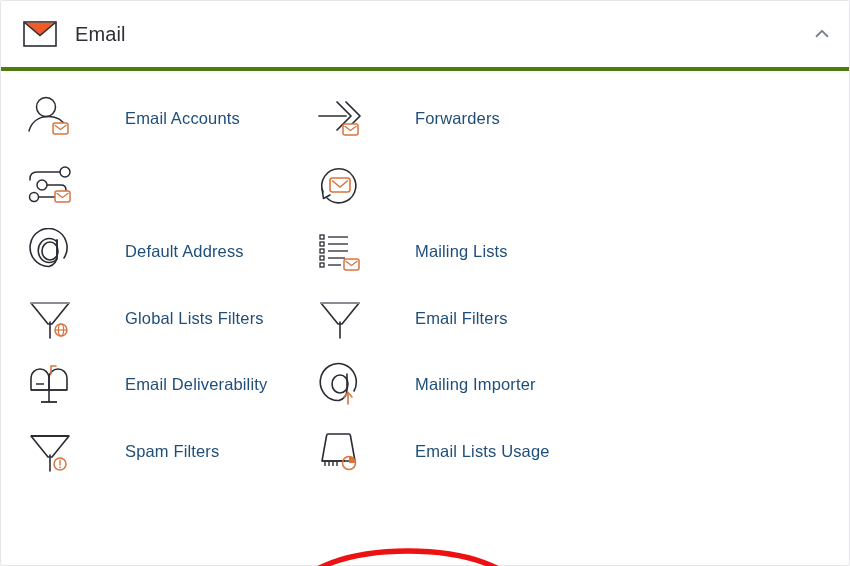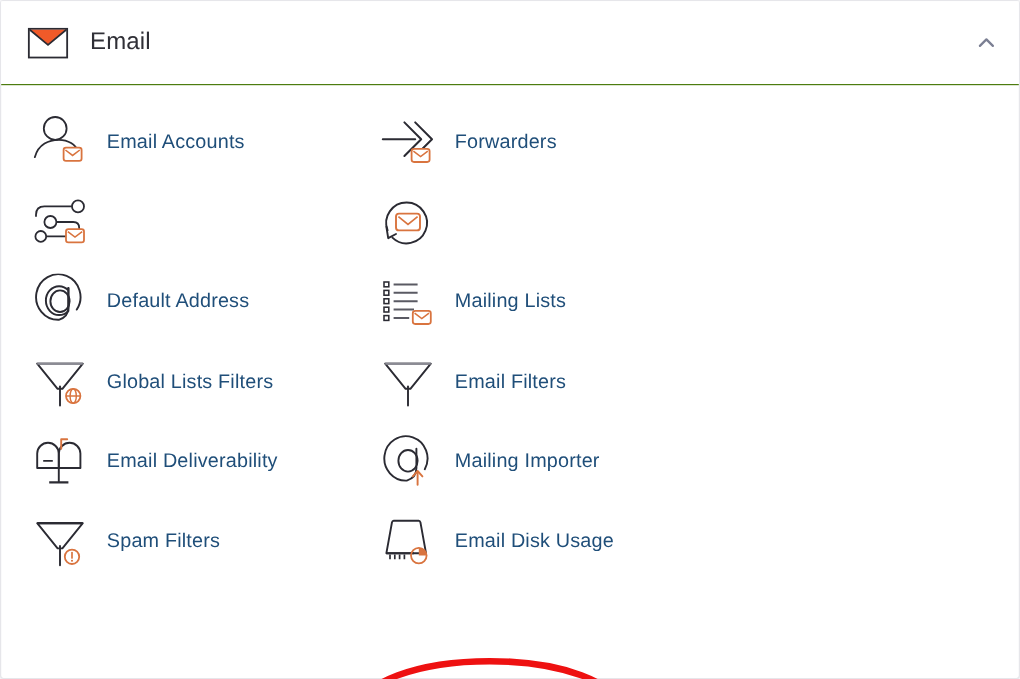--- a/index.html
+++ b/index.html
@@ -20,21 +20,21 @@
     flex-direction: column;
   }
 
   
   .card-header {
     height: 70px;
     flex: 0 0 70px;
     display: flex;
     align-items: center;
     padding: 0 12px 0 22px;
-    border-bottom: 1px solid #4d7c0f;
+    border-bottom: 4px solid #4d7c0f;
     background: #fff;
   }
   .header-icon { width: 34px; height: 26px; flex: 0 0 34px; }
   .header-title {
     margin-left: 18px;
     font-size: 20px;
     color: #2f2f36;
     letter-spacing: .1px;
   }
   .header-spacer { flex: 1 1 auto; }
@@ -55,20 +55,21 @@
     grid-template-columns: 290px 1fr;
     grid-auto-rows: 66.6px;
     padding-left: 14px;
   }
   .item {
     display: flex;
     align-items: center;
     text-decoration: none;
     padding-left: 8px;
     cursor: pointer;
+    gap: 36px;
   }
   .item-icon {
     width: 54px; height: 50px;
     flex: 0 0 54px;
     display: flex; align-items: center; justify-content: center;
   }
   .item-icon svg { display: block; }
   .item-label {
     margin-left: 12px;
     font-size: 16.5px;
@@ -268,21 +269,21 @@
             <path d="M13 6 Q12 6 11.6 7.5 L7 33 L40 33 L35.4 7.5 Q35 6 34 6 Z" fill="none" stroke="#2b2b33" stroke-width="1.6" stroke-linejoin="round"></path>
             <line x1="7" y1="33" x2="30" y2="33" stroke="#2b2b33" stroke-width="1.6"></line>
             <line x1="10" y1="34" x2="10" y2="38" stroke="#2b2b33" stroke-width="1.4"></line>
             <line x1="14" y1="34" x2="14" y2="38" stroke="#2b2b33" stroke-width="1.4"></line>
             <line x1="18" y1="34" x2="18" y2="38" stroke="#2b2b33" stroke-width="1.4"></line>
             <line x1="22" y1="34" x2="22" y2="38" stroke="#2b2b33" stroke-width="1.4"></line>
             <circle cx="34" cy="35" r="6.5" fill="none" stroke="#d9743f" stroke-width="1.5"></circle>
             <path d="M34 35 L34 28.5 A6.5 6.5 0 0 1 40.5 35 Z" fill="#d9743f"></path>
           </svg>
         </span>
-        <span class="item-label">Email Disk Usage</span>
+        <span class="item-label">Email Lists Usage</span>
       </a>
 
     </div>
 
     <span class="annotation">
       <svg viewBox="0 0 224 88" width="224" height="88">
         <ellipse cx="112" cy="44" rx="108" ry="40" fill="none" stroke="#ee1111" stroke-width="5.5"></ellipse>
       </svg>
     </span>
   </div>

